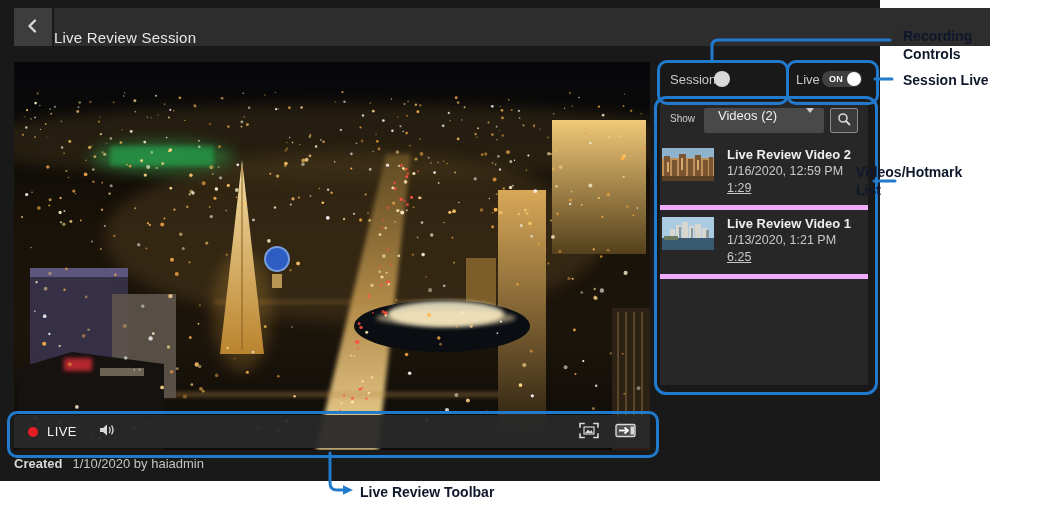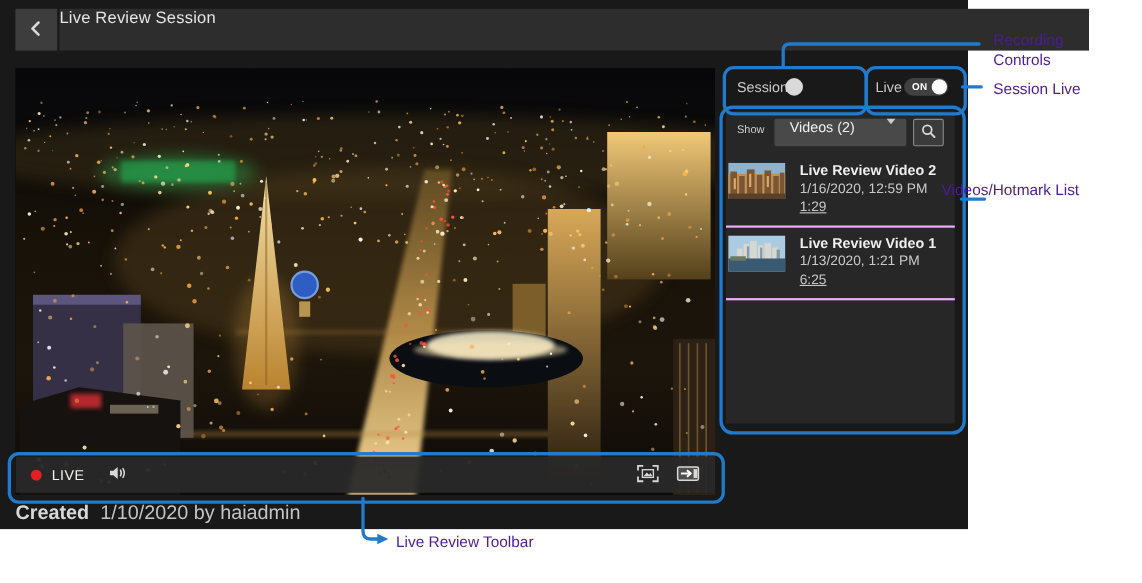--- a/index.html
+++ b/index.html
@@ -6,37 +6,37 @@
   .stage{position:relative;width:1038px;height:530px;background:#ffffff;
          font-family:"Liberation Sans",sans-serif;overflow:hidden;}
 
   
   .app{position:absolute;left:0;top:0;width:880px;height:481px;background:#191919;}
 
   
   .back-btn{position:absolute;left:14px;top:8px;width:38px;height:38px;background:#3d3d3d;
             border:none;display:flex;align-items:center;justify-content:center;cursor:pointer;padding:0;}
   .titlebar{position:absolute;left:54px;top:8px;width:936px;height:38px;background:#2d2d2d;
-            display:flex;align-items:flex-start;padding-left:0;box-sizing:border-box;}
+            display:flex;align-items:flex-end;padding-left:0;box-sizing:border-box;}
   .title-text{color:#e6e6e6;font-size:15px;letter-spacing:.2px;}
 
   
   .video{position:absolute;left:14px;top:62px;width:636px;height:388px;background:#0a0a0d;overflow:hidden;}
   .scene{position:absolute;left:0;top:0;width:100%;height:100%;display:block;pointer-events:none;}
 
   .player-toolbar{position:absolute;left:0;right:0;bottom:2px;height:33px;background:rgba(41,41,41,.95);
                   display:flex;align-items:center;padding:0 14px;}
   .live-dot{width:10px;height:10px;border-radius:50%;background:#e51e25;margin-right:9px;}
   .live-badge{color:#f0f0f0;font-size:13px;letter-spacing:.4px;}
   .tb-icon{background:none;border:none;padding:0;display:flex;align-items:center;cursor:pointer;}
   .vol-btn{margin-left:22px;}
   .spacer{flex:1;}
   .snap-btn{margin-right:16px;}
 
-  .created-row{position:absolute;left:14px;top:456px;font-size:18px;color:#c4c4c4;}
+  .created-row{position:absolute;left:14px;top:456px;font-size:13px;color:#c4c4c4;}
   .created-label{font-weight:bold;color:#d8d8d8;margin-right:10px;}
 
   
   .record-label{position:absolute;left:670px;top:72px;font-size:13px;color:#c9c9c9;}
   .record-btn{position:absolute;left:714px;top:71px;width:16px;height:16px;border-radius:50%;
               background:#d9d9d9;border:none;cursor:pointer;padding:0;}
   .live-label{position:absolute;left:796px;top:72px;font-size:13px;color:#c9c9c9;}
   .toggle{position:absolute;left:822px;top:71px;width:40px;height:16px;border-radius:9px;
           background:#404040;cursor:pointer;}
   .toggle-on-text{position:absolute;left:7px;top:3px;font-size:9px;font-weight:bold;color:#ffffff;letter-spacing:.3px;}
@@ -47,32 +47,32 @@
   .show-label{position:absolute;left:10px;top:12px;font-size:10px;color:#cfcfcf;}
   .dropdown{position:absolute;left:44px;top:7px;width:120px;height:25px;background:#494949;border:none;
             border-radius:2px;display:flex;cursor:pointer;padding:0 10px 0 14px;box-sizing:border-box;}
   .dropdown-text{color:#f0f0f0;font-size:13px;flex:1;text-align:left;}
   .caret{width:0;height:0;border-left:4px solid transparent;border-right:4px solid transparent;
          border-top:5px solid #cccccc;}
   .search-btn{position:absolute;left:170px;top:7px;width:28px;height:25px;background:#3b3b3b;
               border:1px solid #8a8a8a;border-radius:2px;display:flex;align-items:center;justify-content:center;
               cursor:pointer;box-sizing:border-box;padding:0;}
   .video-list{position:absolute;left:0;top:40px;width:208px;}
-  .video-item{display:flex;padding:6px 4px 8px 2px;border-bottom:2px solid #f0abfc;cursor:pointer;}
+  .video-item{display:flex;padding:6px 4px 8px 2px;border-bottom:5px solid #f0abfc;cursor:pointer;}
   .thumb{width:52px;height:33px;flex:0 0 52px;margin-top:1px;}
   .thumb svg{display:block;width:52px;height:33px;}
   .vi-meta{margin-left:13px;}
   .vi-title{font-size:13px;font-weight:bold;color:#efefef;line-height:15px;}
   .vi-ts{font-size:12.5px;color:#c9c9c9;line-height:17px;margin-top:1px;}
   .vi-dur{font-size:12.5px;color:#c9c9c9;line-height:17px;text-decoration:underline;}
 
   
   .ann-box{position:absolute;border:3px solid #217acc;border-radius:10px;pointer-events:none;}
   .ann-box-videos{border-radius:12px;}
-  .ann-label{position:absolute;color:#4c1d95;font-size:14px;font-weight:normal;line-height:18px;pointer-events:none;}
+  .ann-label{position:absolute;color:#0f172a;font-size:14px;font-weight:bold;line-height:18px;pointer-events:none;}
   .ann-lines{position:absolute;left:0;top:0;width:1038px;height:530px;pointer-events:none;}
 </style>
 </head>
 <body>
 
 <div class="stage">
 
   <div class="app">
 
     <button class="back-btn">

